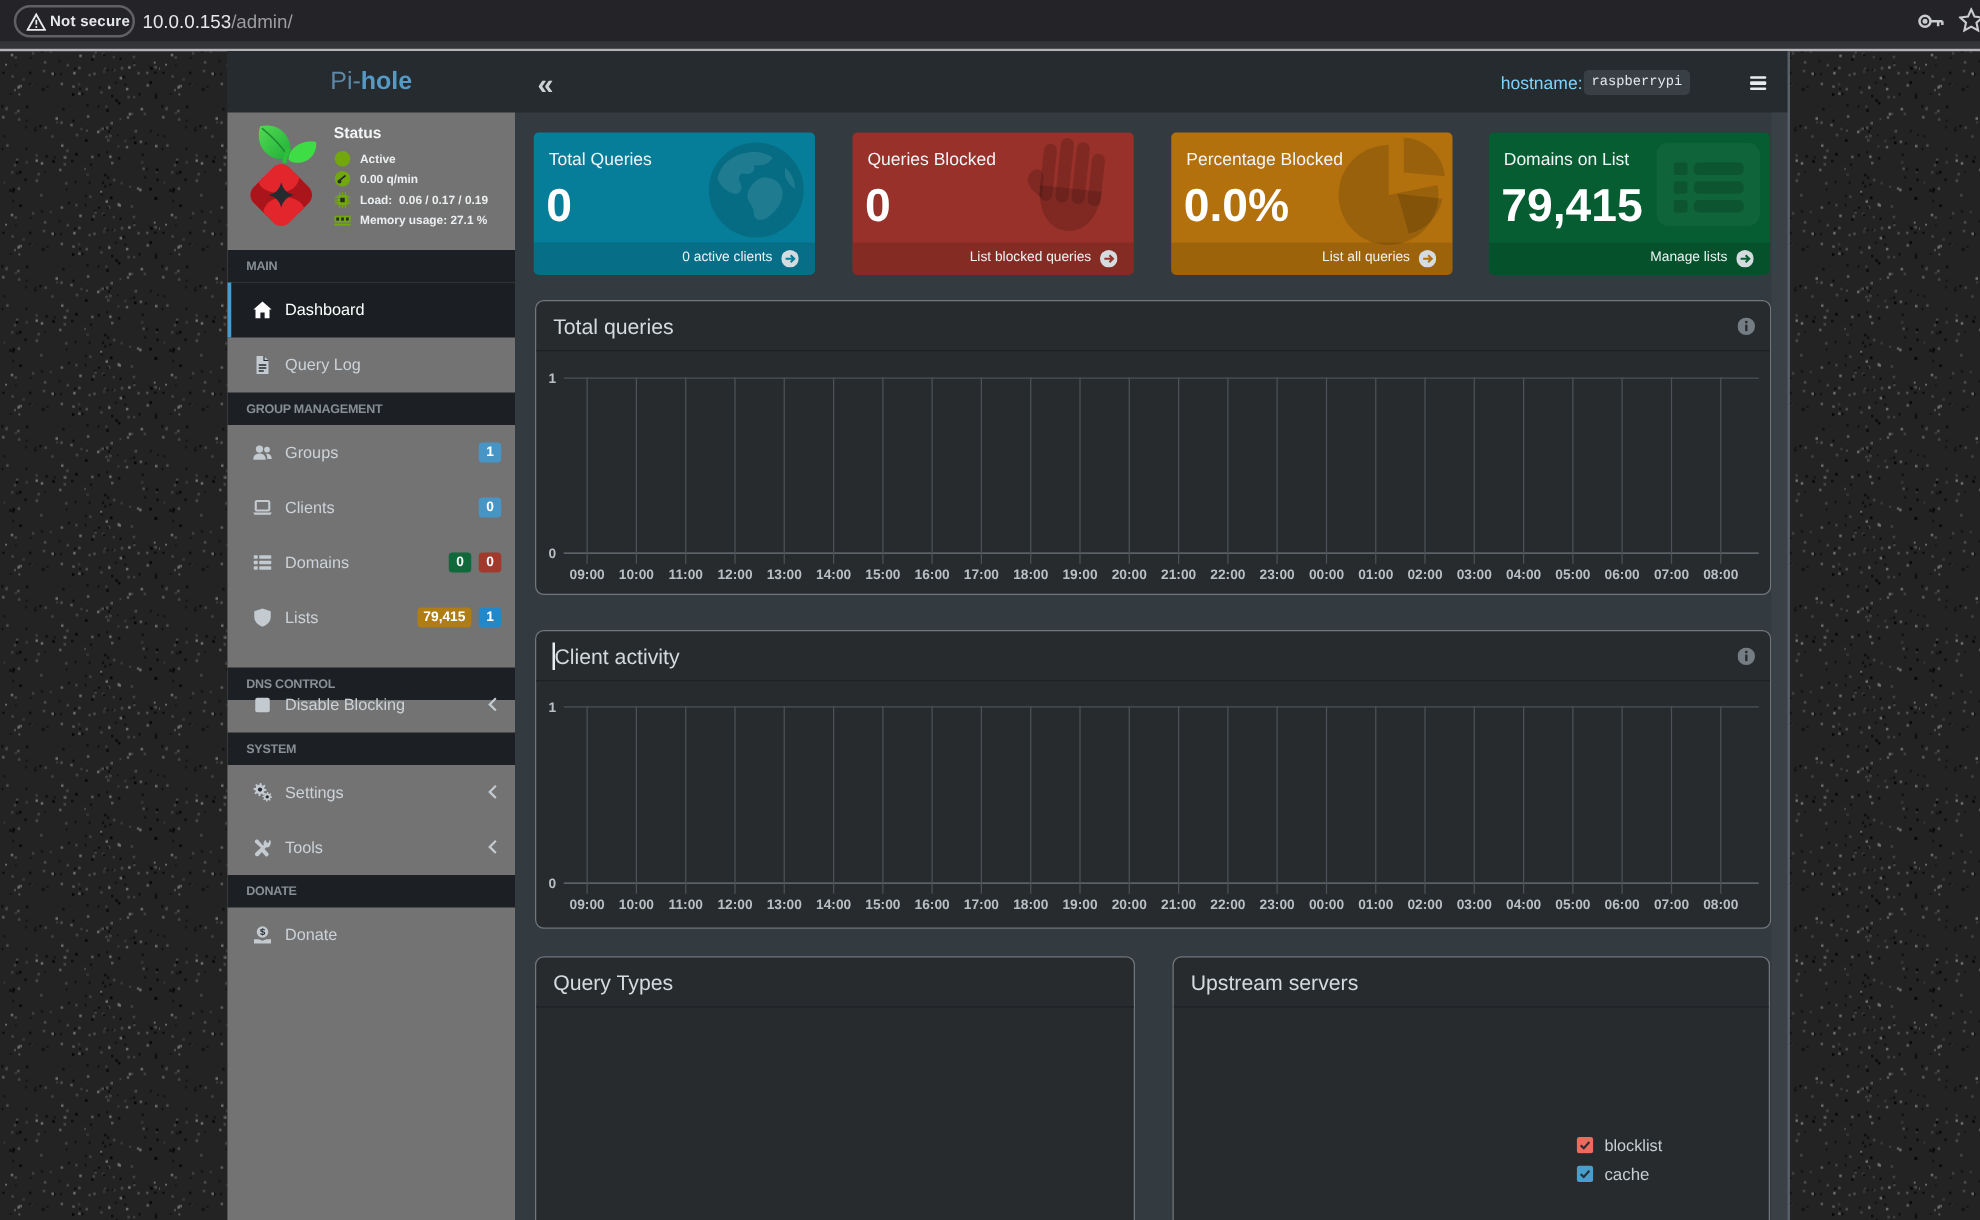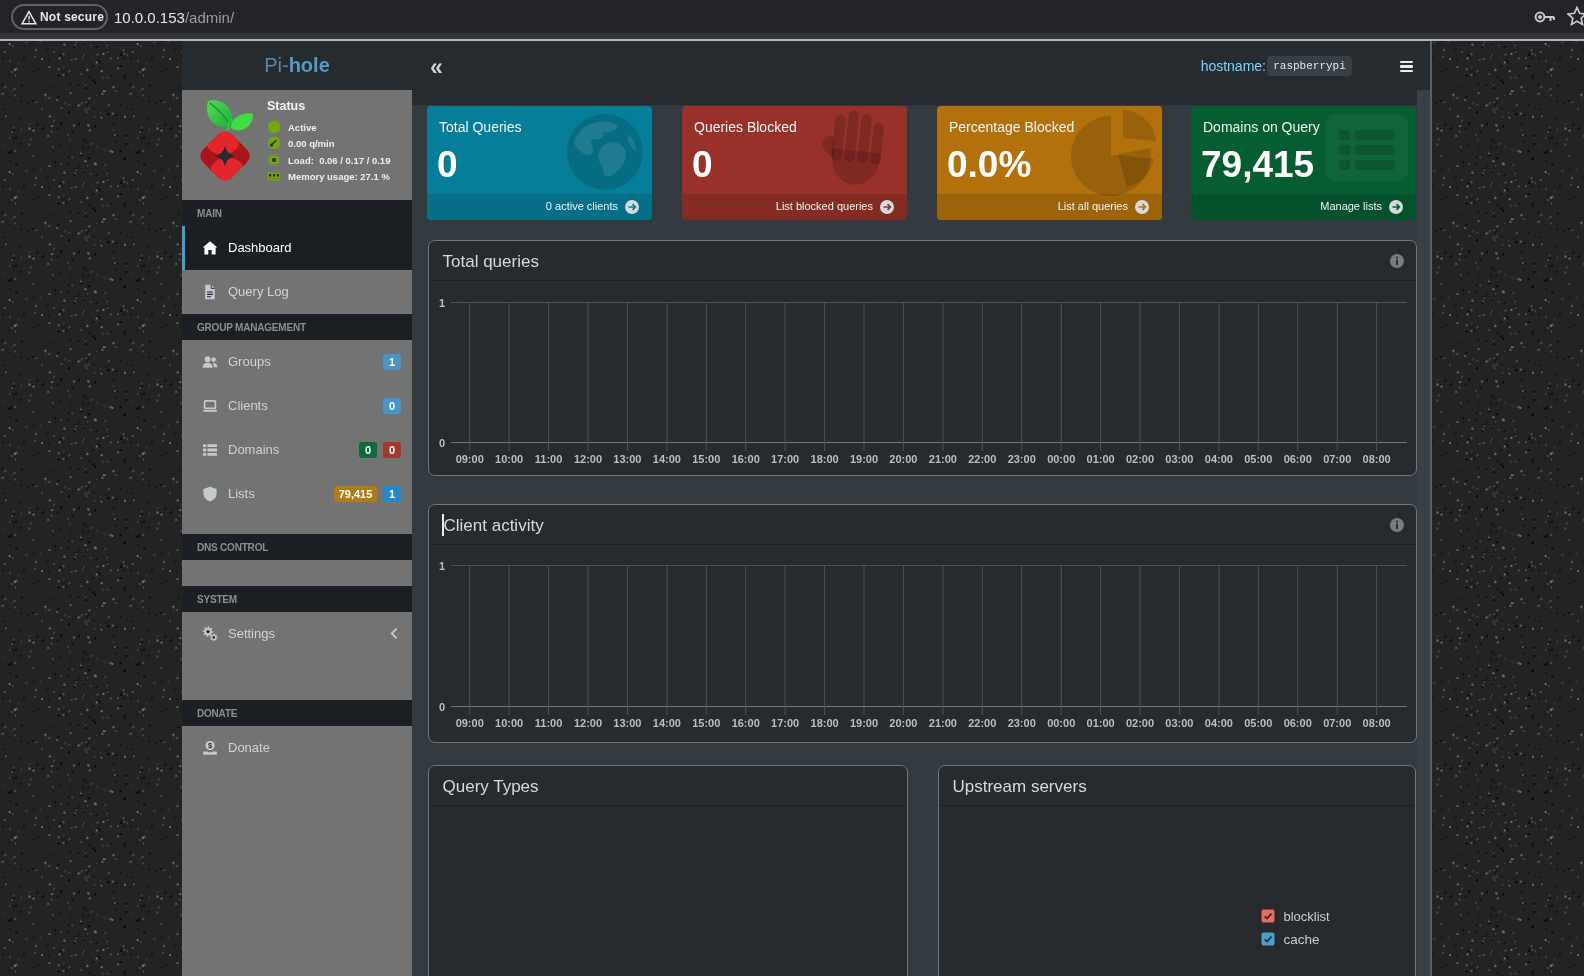--- a/index.html
+++ b/index.html
@@ -14,21 +14,21 @@
 #chromeline { position:absolute; left:0; top:39px; width:1584px; height:2px; background:#b3b4b7; }
 #nschip { position:absolute; left:11px; top:4px; width:97px; height:26px; border:2px solid #606165;
   border-radius:14px; color:#e7e8ea; font-size:12px; font-weight:bold; white-space:nowrap; }
 #nschip .warn { position:absolute; left:8px; top:4px; }
 #nschip .txt { position:absolute; left:27px; top:4px; letter-spacing:0.2px; }
 #urltext { position:absolute; left:114px; top:9px; font-size:15px; color:#e6e7e9; }
 #urltext span { color:#9b9ca0; }
 
 
 #app { position:absolute; left:182px; top:41px; width:1250px; height:935px; background:#333a40; }
-#navbar { position:absolute; left:0; top:0; width:1250px; height:64px; background:#262b2f; }
+#navbar { position:absolute; left:0; top:0; width:1250px; height:49px; background:#262b2f; }
 #logo { position:absolute; left:0; top:0; width:230px; height:49px; background:#262b2f;
   text-align:center; line-height:49px; font-size:20px; color:#5d87a6; }
 #logo b { color:#539ac6; }
 #collapse { position:absolute; left:248px; top:2px; font-size:23px; font-weight:bold; color:#cdd2d6; line-height:49px; }
 #hostname { position:absolute; right:166px; top:17px; font-size:14px; color:#7dd3fc; }
 #hostcode { position:absolute; right:80px; top:15px; width:85px; height:20px; background:#383f45;
   border-radius:4px; color:#e4e8eb; font-size:11px; font-family:"Liberation Mono",monospace;
   text-align:center; line-height:20px; }
 #hamburger { position:absolute; right:19px; top:20px; width:13px; height:11px; }
 #hamburger div { position:absolute; left:0; width:13px; height:2.4px; background:#e8ecef; border-radius:1px; }
@@ -475,29 +475,51 @@
         </div>
 <div class="mi" style="top:382px">
           <span class="ic"><svg width="16" height="16" viewBox="0 0 16 16">
               <path d="M8 0.8 L14.6 3 V7.2 C14.6 11.2 12 14 8 15.4 C4 14 1.4 11.2 1.4 7.2 V3 Z" fill="#c3cad0"></path>
             </svg></span>
           <span class="tx">Lists</span>
           <span class="badge" style="right:35px;width:43px;background:#b07c14">79,415</span>
           <span class="badge" style="right:11px;width:18px;background:#2288cc">1</span>
         </div>
 <div class="mh" style="top:444px">DNS CONTROL</div>
+<div class="mi" style="top:452px">
+          <span class="ic"><svg width="16" height="16" viewBox="0 0 16 16">
+              <rect x="2.2" y="2.2" width="11.6" height="11.6" rx="1.6" fill="#c3cad0"></rect>
+            </svg></span>
+          <span class="tx">Disable Blocking</span>
+          <svg class="chev" width="9" height="14" viewBox="0 0 9 14">
+            <path d="M7.5 1.5 L2 7 L7.5 12.5" fill="none" stroke="#c3cad0" stroke-width="2"></path>
+          </svg>
+        </div>
 <div class="mh" style="top:496px">SYSTEM</div>
 <div class="mi" style="top:522px">
           <span class="ic"><svg width="16" height="16" viewBox="0 0 16 16">
               <polygon points="11.30,5.60 11.20,6.63 9.33,6.98 8.99,7.60 9.75,9.35 8.94,10.01 7.38,8.93 6.70,9.13 6.00,10.90 4.97,10.80 4.62,8.93 4.00,8.59 2.25,9.35 1.59,8.54 2.67,6.98 2.47,6.30 0.70,5.60 0.80,4.57 2.67,4.22 3.01,3.60 2.25,1.85 3.06,1.19 4.62,2.27 5.30,2.07 6.00,0.30 7.03,0.40 7.38,2.27 8.00,2.61 9.75,1.85 10.41,2.66 9.33,4.22 9.53,4.90" fill="#c3cad0"></polygon>
               <circle cx="6" cy="5.6" r="1.7" fill="#262b2f"></circle>
               <polygon points="15.70,11.40 15.63,12.16 14.20,12.39 13.96,12.84 14.56,14.16 13.97,14.64 12.79,13.80 12.31,13.95 11.80,15.30 11.04,15.23 10.81,13.80 10.36,13.56 9.04,14.16 8.56,13.57 9.40,12.39 9.25,11.91 7.90,11.40 7.97,10.64 9.40,10.41 9.64,9.96 9.04,8.64 9.63,8.16 10.81,9.00 11.29,8.85 11.80,7.50 12.56,7.57 12.79,9.00 13.24,9.24 14.56,8.64 15.04,9.23 14.20,10.41 14.35,10.89" fill="#c3cad0"></polygon>
               <circle cx="11.8" cy="11.4" r="1.3" fill="#262b2f"></circle>
             </svg></span>
           <span class="tx">Settings</span>
+          <svg class="chev" width="9" height="14" viewBox="0 0 9 14">
+            <path d="M7.5 1.5 L2 7 L7.5 12.5" fill="none" stroke="#c3cad0" stroke-width="2"></path>
+          </svg>
+        </div>
+<div class="mi" style="top:566px">
+          <span class="ic"><svg width="16" height="16" viewBox="0 0 16 16">
+              <g fill="#c3cad0">
+                <path d="M2.2 2.0 L4.0 1.4 L9.5 7.6 L7.8 9.2 L1.8 3.8 Z"></path>
+                <rect x="8.2" y="8.0" width="3.2" height="7.6" rx="1.3" transform="rotate(-42 9.8 11.8)"></rect>
+                <path d="M14.6 4.6 C14.9 3.3 14.5 2.2 13.6 1.5 L13.2 3.9 L11.3 4.2 L10.7 1.9 C9.5 2.4 8.8 3.4 8.8 4.8 C8.8 5.2 8.9 5.6 9.1 6.0 L2.6 11.9 C1.8 12.6 1.8 13.8 2.5 14.5 C3.2 15.2 4.4 15.2 5.1 14.4 L10.9 7.8 C11.3 7.9 11.7 8.0 12.1 8.0 C13.4 7.9 14.3 6.4 14.6 4.6 Z"></path>
+              </g>
+            </svg></span>
+          <span class="tx">Tools</span>
           <svg class="chev" width="9" height="14" viewBox="0 0 9 14">
             <path d="M7.5 1.5 L2 7 L7.5 12.5" fill="none" stroke="#c3cad0" stroke-width="2"></path>
           </svg>
         </div>
 <div class="mh" style="top:610px">DONATE</div>
 <div class="mi" style="top:636px">
           <span class="ic"><svg width="16" height="16" viewBox="0 0 16 16">
               <circle cx="8" cy="5.6" r="4.6" fill="#c3cad0"></circle>
               <text x="8" y="8.2" font-size="7.5" font-weight="bold" fill="#262b2f" text-anchor="middle" font-family="Liberation Sans">$</text>
               <path d="M1.2 11.4 H5 L8 12.6 L11 11.4 H14.8 V14.8 H1.2 Z" fill="#c3cad0"></path>
@@ -569,21 +591,21 @@
 <rect x="0" y="0" width="83" height="67" rx="10" fill="rgba(255,255,255,0.045)"></rect>
 <g fill="rgba(0,0,0,0.15)">
 <rect x="14" y="16" width="11" height="10" rx="2"></rect>
             <rect x="30" y="16" width="40" height="10" rx="4"></rect>
 <rect x="14" y="31" width="11" height="10" rx="2"></rect>
             <rect x="30" y="31" width="40" height="10" rx="4"></rect>
 <rect x="14" y="46" width="11" height="10" rx="2"></rect>
             <rect x="30" y="46" width="40" height="10" rx="4"></rect>
 </g>
         </svg>
-  <div class="t">Domains on Query</div>
+  <div class="t">Domains on List</div>
         <div class="n">79,415</div>
   <div class="foot">
           <span class="ft">Manage lists</span>
           <svg class="fa" width="14" height="14" viewBox="0 0 14 14">
             <circle cx="7" cy="7" r="7" fill="#d5dce0"></circle>
             <path d="M3.5 7 H10 M7.5 4.2 L10.4 7 L7.5 9.8" fill="none" stroke="#055d31" stroke-width="1.6"></path>
           </svg>
         </div>
       </div>
 

